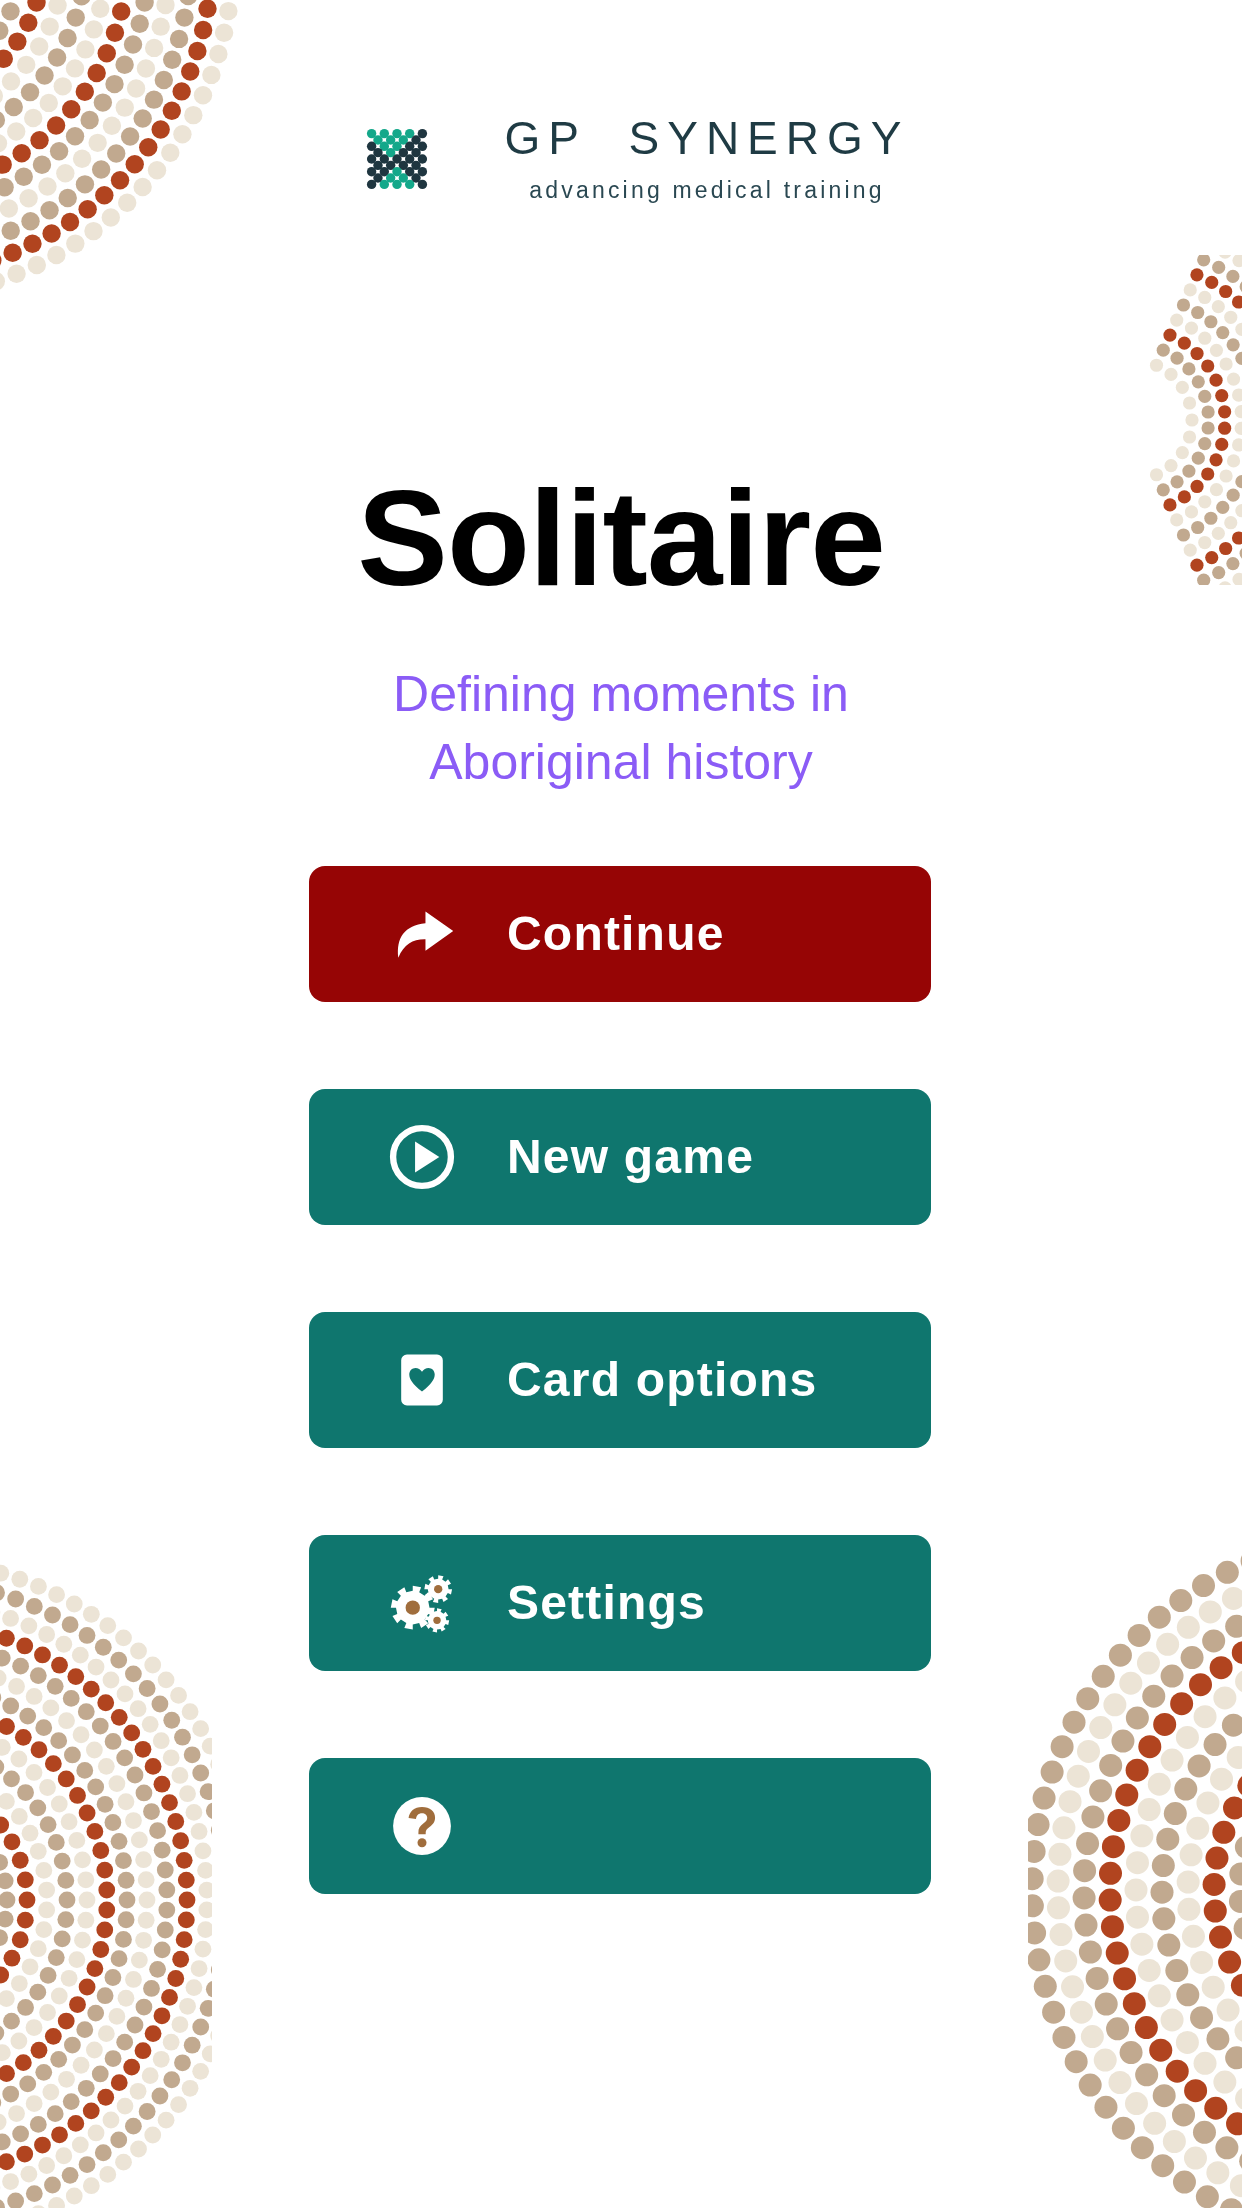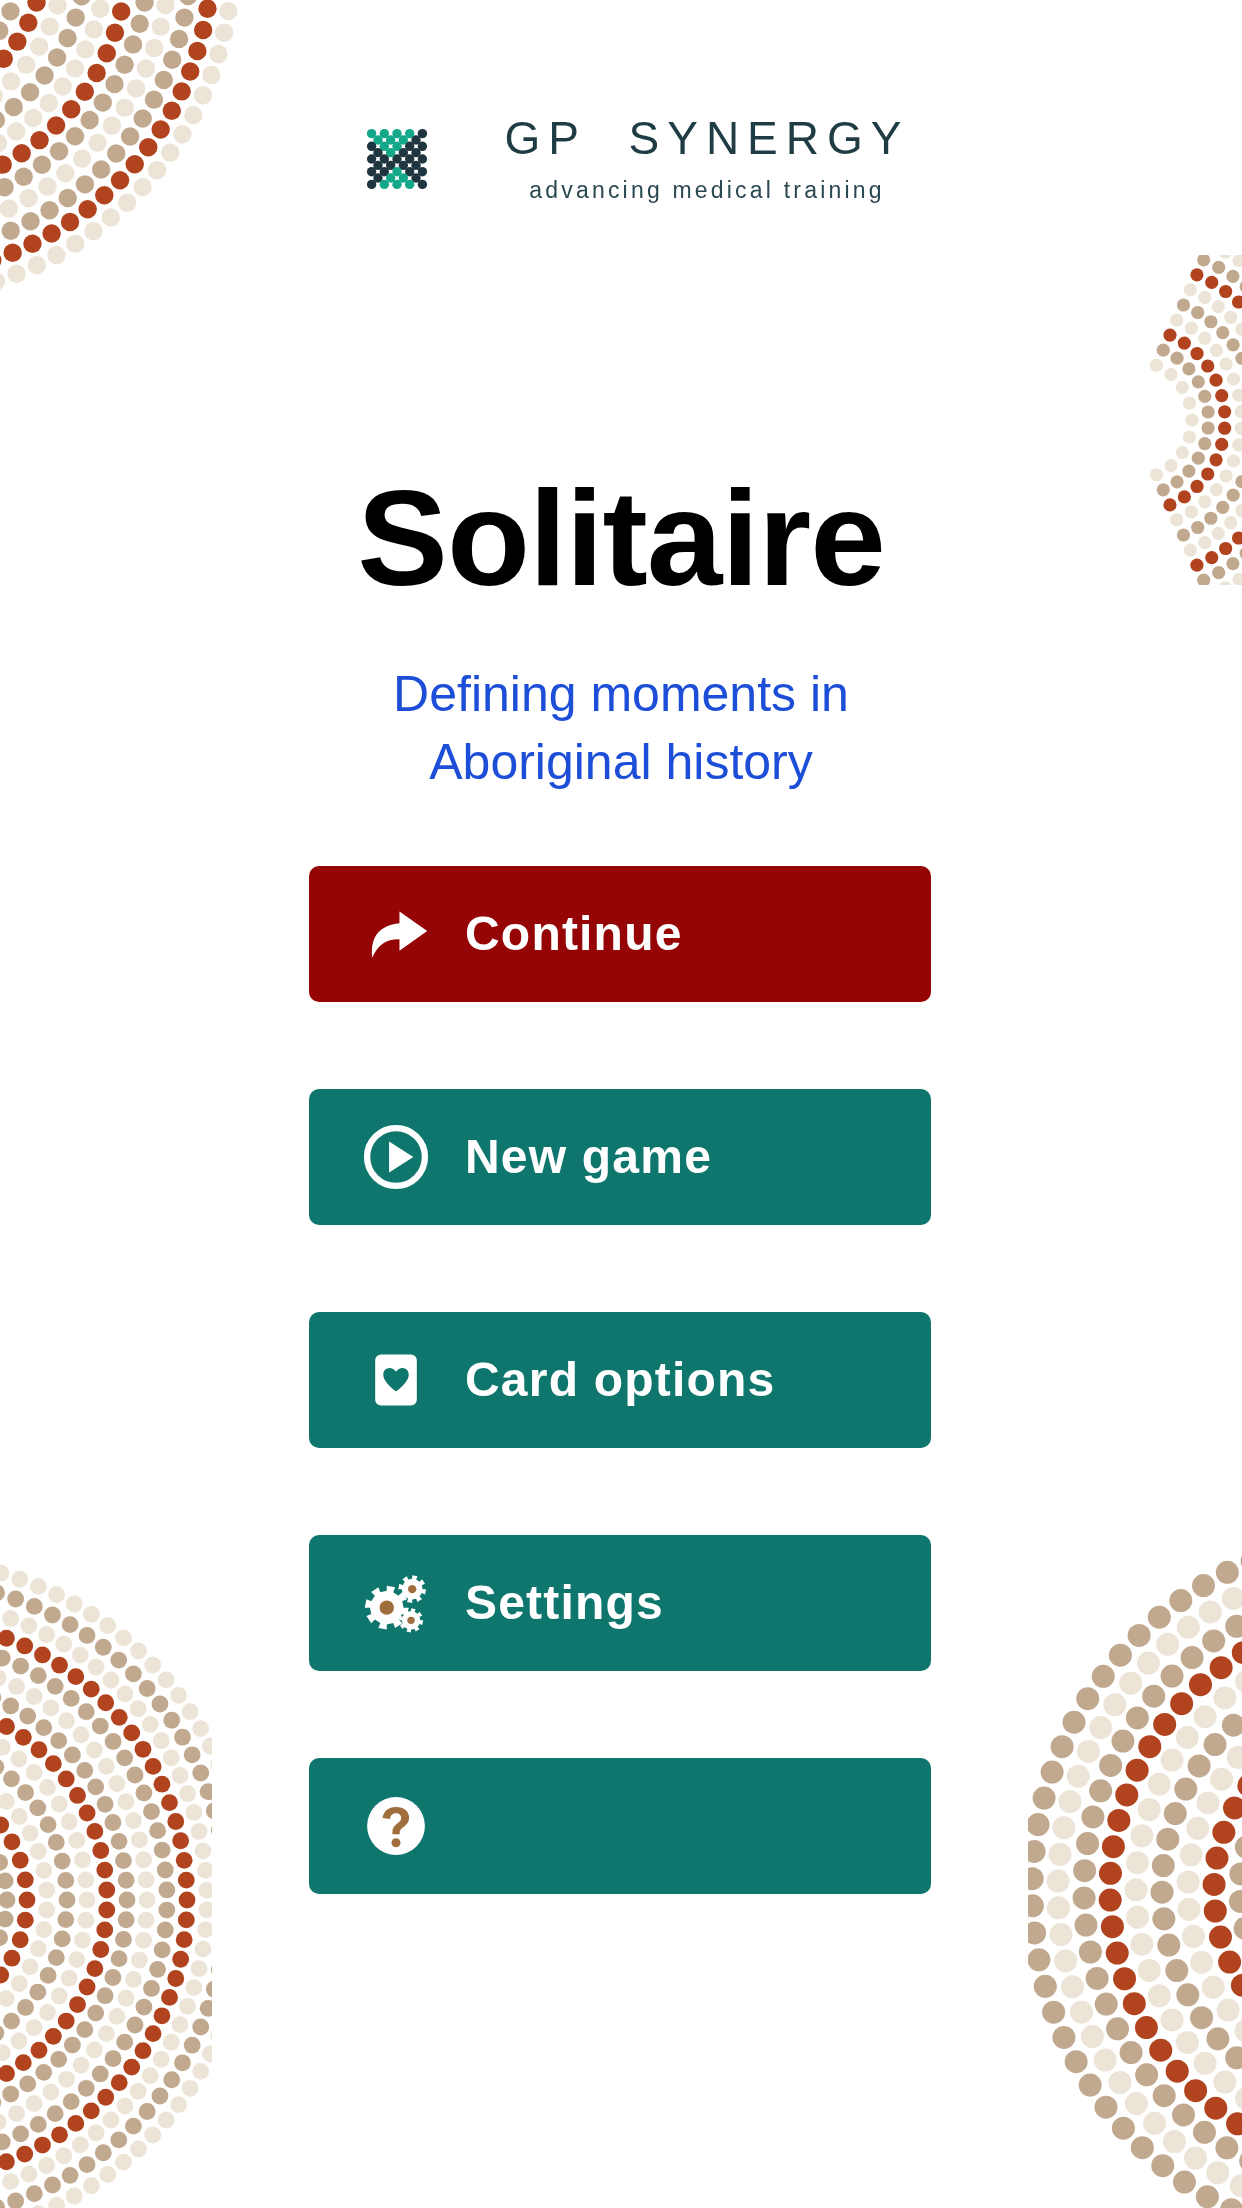--- a/index.html
+++ b/index.html
@@ -35,33 +35,33 @@
   }
 
   
   .title{
     position:absolute;left:0;right:0;top:470px;text-align:center;
     font-size:136px;font-weight:700;color:#000000;letter-spacing:-1px;
     line-height:1;
   }
   .subtitle{
     position:absolute;left:0;right:0;top:660px;text-align:center;
-    font-size:50px;font-weight:400;color:#1d4ed8;line-height:1.36;
+    font-size:50px;font-weight:400;color:#8b5cf6;line-height:1.36;
   }
   .subtitle span{display:block;}
 
   
   .menu{
     position:absolute;left:309px;top:866px;width:622px;
     display:flex;flex-direction:column;gap:44px;
   }
   .btn{
-    height:136px;border-radius:10px;display:flex;align-items:center;
-    box-sizing:border-box;padding-left:50px;cursor:pointer;
-    border:none;width:100%;text-align:left;
+    height:136px;border-radius:16px;display:flex;align-items:center;
+    box-sizing:border-box;padding-left:76px;cursor:pointer;
+    border:none;width:100%;text-align:left;gap:16px;
   }
   .btn .ico{
     width:74px;height:74px;flex:none;display:flex;align-items:center;justify-content:center;
   }
   .btn .lbl{
     color:#ffffff;font-size:48px;font-weight:700;letter-spacing:1.2px;
     margin-left:32px;line-height:1;white-space:nowrap;
   }
   .btn-continue{background:#960505;}
   .btn-brown{background:#0f766e;margin-top:43px;}

